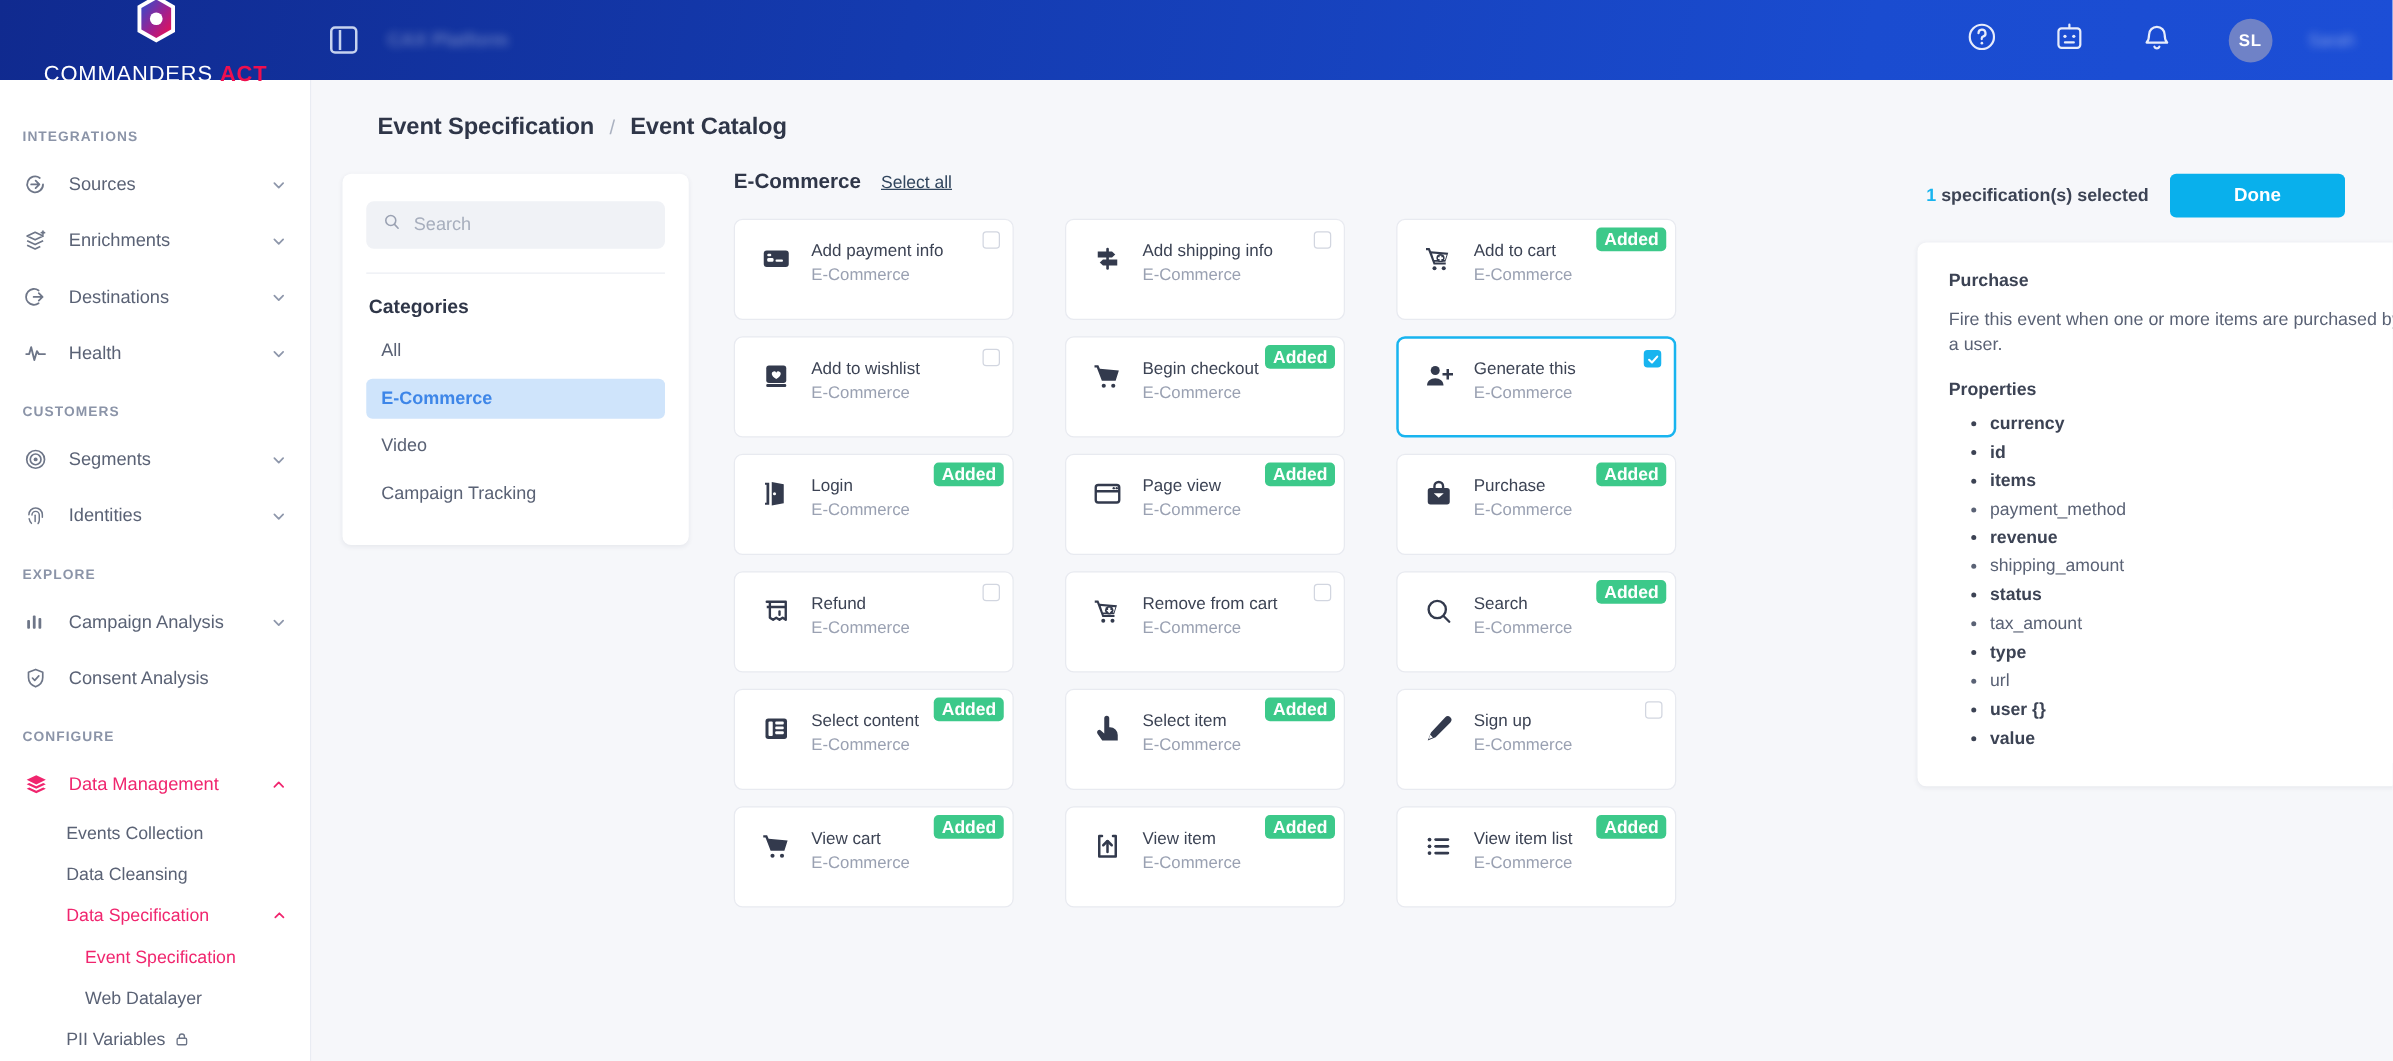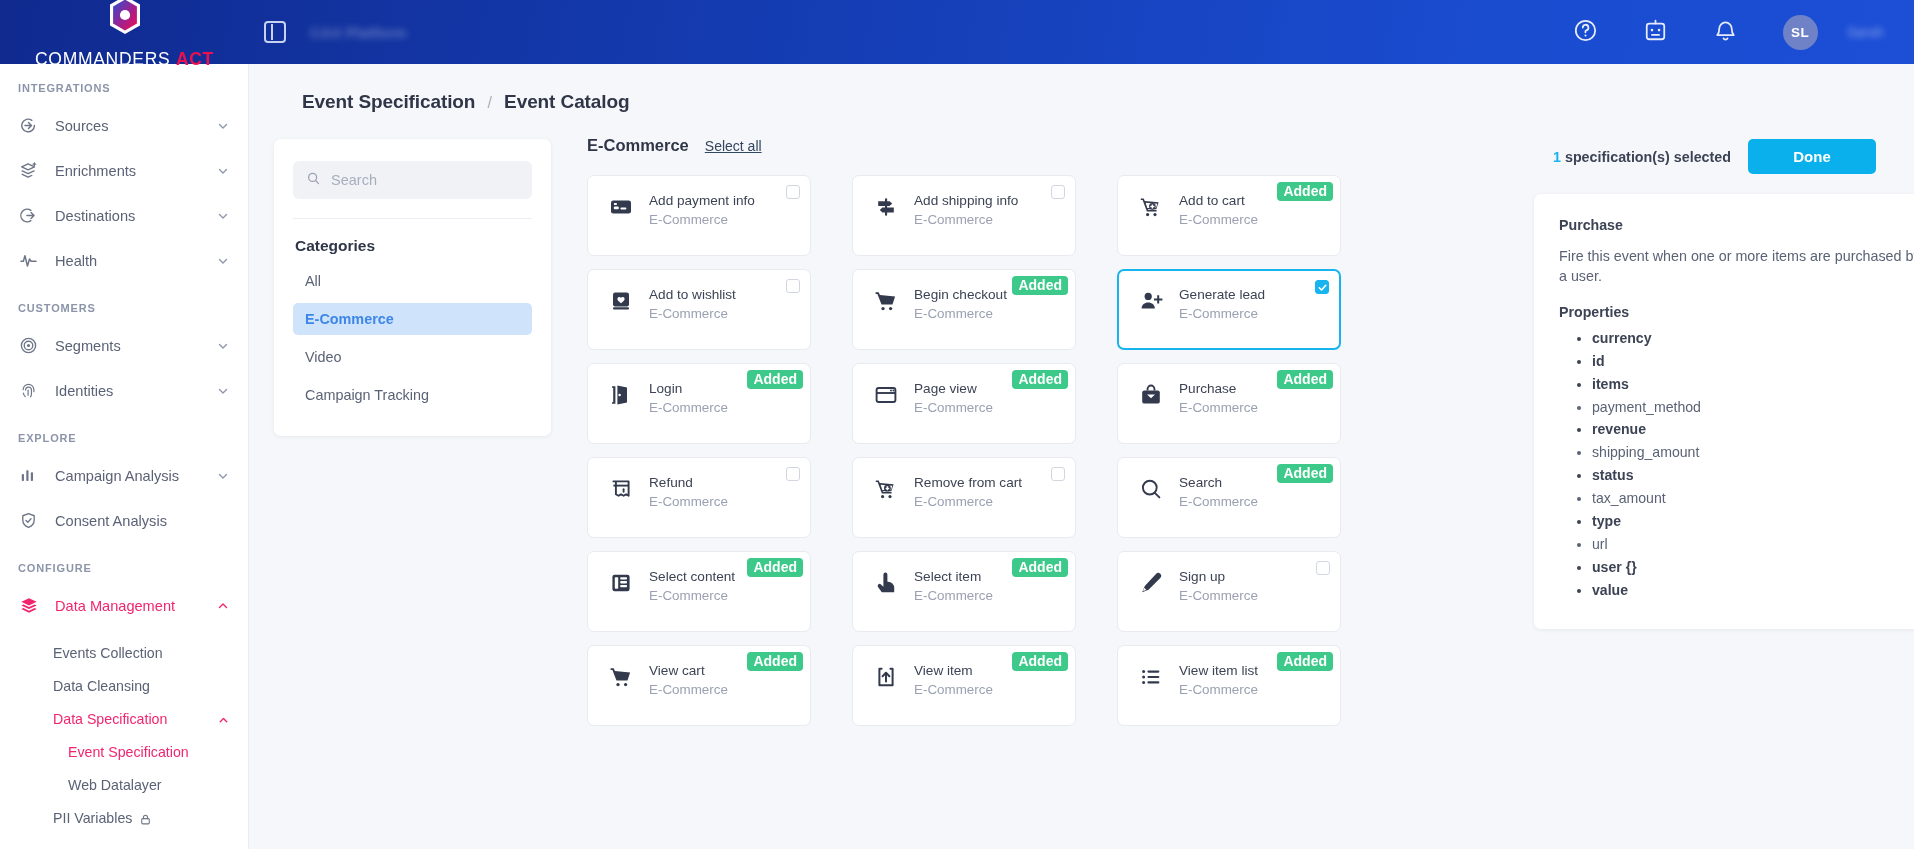--- a/index.html
+++ b/index.html
@@ -48,38 +48,38 @@
   }
   .username {
     font-size: 14px; color: rgba(255,255,255,.45); filter: blur(3.2px);
     margin-left: -16px; white-space: nowrap; user-select: none;
   }
 
   
   .sidebar {
     position: absolute; top: 64px; left: 0; width: 249px; height: 785px;
     background: #fff; border-right: 1px solid #e9ecf3; overflow: hidden;
-    padding-top: 18px;
+    padding-top: 40px;
   }
   .nav-group-title {
     font-size: 11px; font-weight: 700; letter-spacing: .85px; color: #8b94a8;
     padding: 0 0 0 18px; margin-bottom: 9px;
   }
   .nav-group-title.spaced { margin-top: 19px; }
   .nav-item {
     display: flex; align-items: center; height: 45px; padding: 0 18px 0 19px;
     cursor: pointer; color: #5a6275; font-size: 14.6px; position: relative;
   }
   .nav-item .nav-ico { width: 23px; flex: 0 0 23px; display: flex; align-items: center; color: #6e7688; }
   .nav-item .nav-label { margin-left: 13px; white-space: nowrap; }
   .nav-item .chev { margin-left: auto; color: #8e97ab; display: flex; }
   .nav-item.active { color: #f0256e; }
   .nav-item.active .nav-ico, .nav-item.active .chev { color: #f0256e; }
   .nav-sub {
-    display: flex; align-items: flex-end; height: 33px; font-size: 14.2px;
+    display: flex; align-items: center; height: 33px; font-size: 14.2px;
     color: #5a6275; padding-left: 53px; cursor: pointer; white-space: nowrap;
   }
   .nav-sub.lvl3 { padding-left: 68px; }
   .nav-sub.active { color: #f0256e; }
   .nav-sub .chev { margin-left: auto; padding-right: 18px; color: #f0256e; display: flex; }
   .lock { margin-left: 7px; display: inline-flex; color: #6e7688; }
 
   
   .main { position: absolute; top: 64px; left: 249px; width: 1665px; height: 785px; overflow: hidden; }
   .breadcrumb {
@@ -141,21 +141,21 @@
     font-size: 14px; font-weight: 700; border-radius: 4px; padding: 2px 6px 3px; line-height: 1;
   }
 
   
   .detail-col { width: 418px; flex: 0 0 418px; padding-left: 38px; padding-right: 38px; }
   .detail-top { display: flex; align-items: center; justify-content: flex-end; gap: 17px; height: 41px; margin-bottom: 17px; }
   .sel-count { font-size: 14.3px; font-weight: 700; color: #3c4354; white-space: nowrap; }
   .sel-count b { color: #18b4ef; font-weight: 700; }
   .done-btn {
     background: #09b0ec; color: #fff; border: none; border-radius: 5px;
-    font-size: 15px; font-weight: 700; width: 128px; height: 35px; cursor: pointer;
+    font-size: 15px; font-weight: 700; width: 140px; height: 35px; cursor: pointer;
     font-family: "Liberation Sans", sans-serif;
   }
   .detail-card {
     background: #fff; border-radius: 7px; box-shadow: 0 1px 4px rgba(32,42,69,.07);
     padding: 23px 25px 27px; width: 418px;
   }
   .detail-title { font-size: 14.2px; font-weight: 700; color: #3c4354; margin-bottom: 13px; }
   .detail-desc { font-size: 14.3px; color: #5a6275; line-height: 1.42; margin-bottom: 17px; }
   .detail-sub { font-size: 14.2px; font-weight: 700; color: #3c4354; margin-bottom: 7px; }
   .prop-list { list-style: disc; padding-left: 33px; }
@@ -521,21 +521,21 @@
 
         <div class="evt-card selected">
           <span class="evt-ico">
             <svg width="24" height="24" viewBox="0 0 24 24" fill="currentColor">
               <circle cx="9.2" cy="7.4" r="3.6"></circle>
               <path d="M2.6 19.4c0-3.6 2.9-5.9 6.6-5.9s6.6 2.3 6.6 5.9z"></path>
               <path d="M18.2 6.2h2v3.2h3.2v2h-3.2v3.2h-2v-3.2H15v-2h3.2z"></path>
             </svg>
           </span>
           <div class="evt-text">
-            <div class="evt-name">Generate lead</div>
+            <div class="evt-name">Generate this</div>
             <div class="evt-cat">E-Commerce</div>
           </div>
           <span class="checkbox checked">
             <svg width="11" height="11" viewBox="0 0 24 24" fill="none" stroke="#fff" stroke-width="3.6">
               <path d="M5 12.6 10 17.4 19.2 7.2" stroke-linecap="round" stroke-linejoin="round"></path>
             </svg>
           </span>
         </div>
 
         <div class="evt-card">

